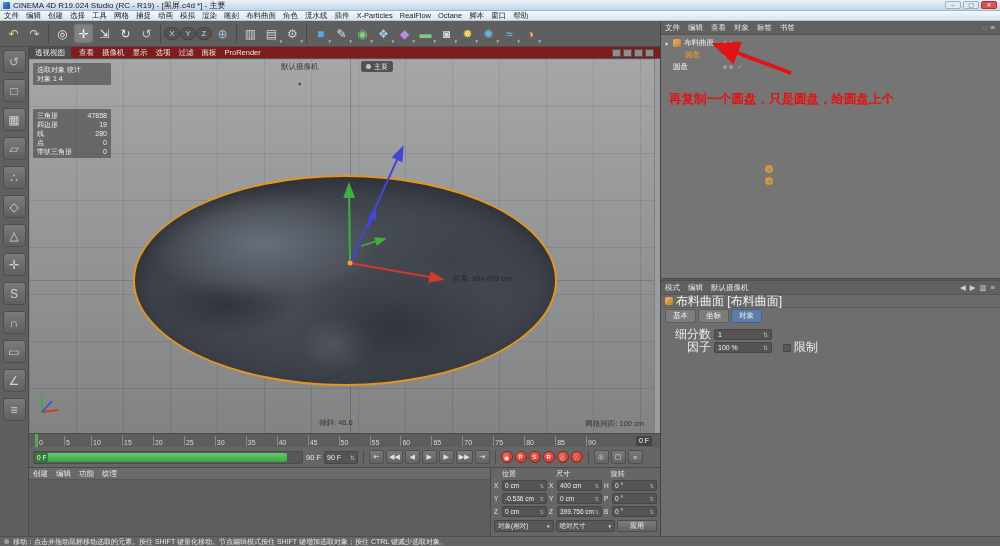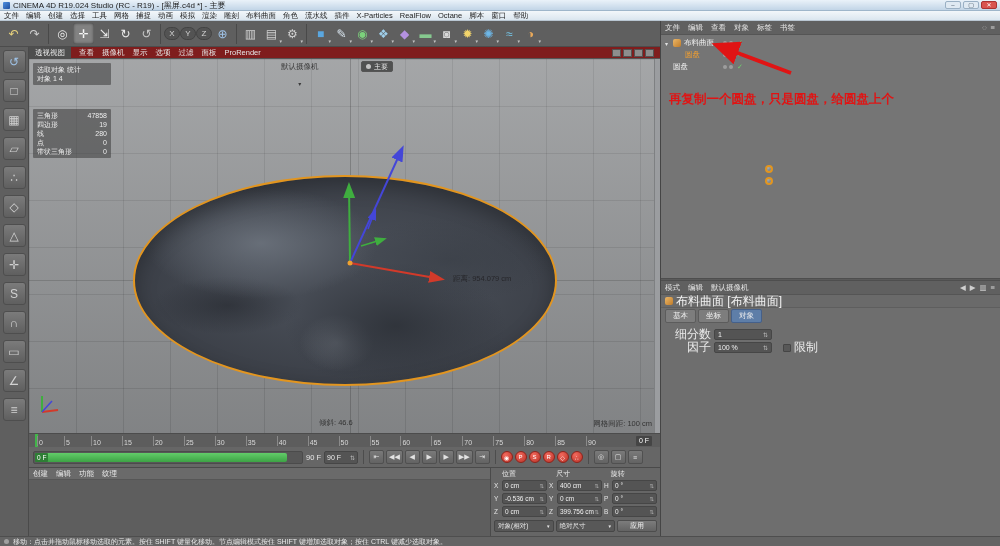--- a/index.html
+++ b/index.html
@@ -58,21 +58,21 @@
     box-shadow:inset 0 8px 20px rgba(0,0,0,.25);}
   .hudbox{position:absolute;background:rgba(58,58,58,.55);color:#ececec;padding:2px 4px;font-size:7px;line-height:9px;border-radius:1px;min-width:78px;}
   #hud-info{left:4px;top:4px;}
   #hud-stats{left:4px;top:50px;}
   .hline{display:flex;justify-content:space-between;gap:8px;white-space:nowrap;}
   .cam-hud{position:absolute;left:252px;top:3px;color:#3a3a3a;font-size:7.5px;display:flex;align-items:center;gap:8px;flex-direction:column;}
   .take-pill{position:absolute;left:332px;top:2px;background:rgba(66,66,66,.85);border:1px solid #555;border-radius:2px;color:#eee;padding:0 4px;height:11px;display:flex;align-items:center;gap:3px;font-size:7px;}
   .take-dot{width:5px;height:5px;border-radius:50%;background:#c3c3c3;}
   .dist-label{position:absolute;left:424px;top:215px;color:#26262a;font-size:7.5px;white-space:nowrap;}
   .tilt-label{position:absolute;left:290px;bottom:5px;color:#333;font-size:7.5px;}
-  .grid-label{position:absolute;right:8px;bottom:4px;color:#333;font-size:7.5px;}
+  .grid-label{position:absolute;right:16px;bottom:4px;color:#333;font-size:7.5px;}
   .vscroll{position:absolute;right:0;top:0;width:6px;height:100%;background:#9b9da0;border-left:1px solid #7e8082;}
   .gizmo,.mini-axis{position:absolute;pointer-events:none;}
   .gizmo{left:0;top:0;}
   .mini-axis{left:6px;bottom:14px;}
 
   
   .ruler{position:absolute;left:29px;top:433px;width:631px;height:14px;background:#5d5d5d;border-top:1px solid #4c4c4c;}
   #ruler-ticks{position:absolute;left:8px;right:64px;top:0;height:14px;display:flex;justify-content:space-between;align-items:center;}
   .tick{font-size:7px;color:#d8d8d8;border-left:1px solid #8a8a8a;padding-left:1px;height:10px;line-height:13px;}
   .playhead{position:absolute;left:6px;top:0;width:3px;height:14px;background:#42b44a;}

